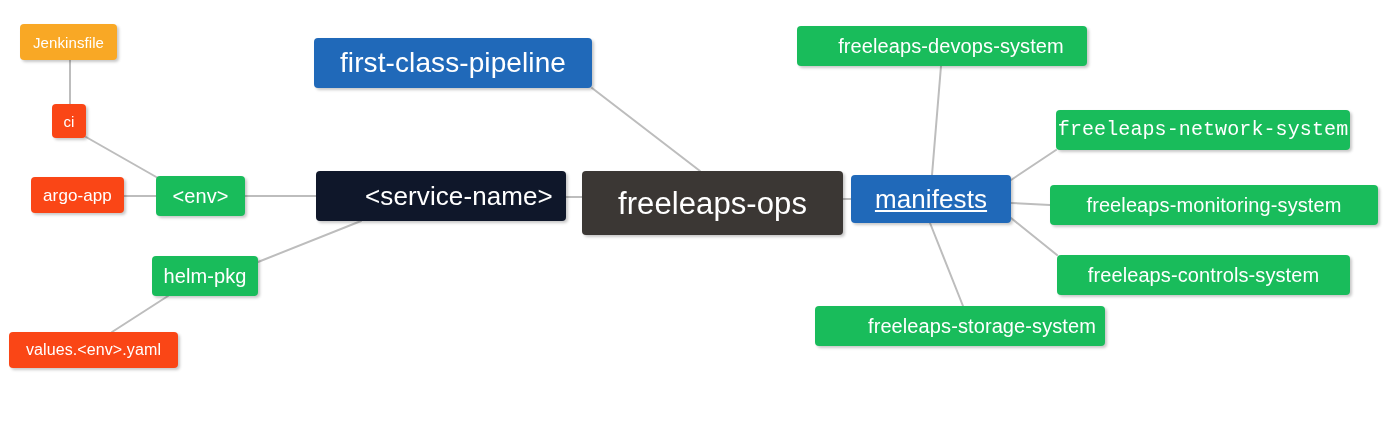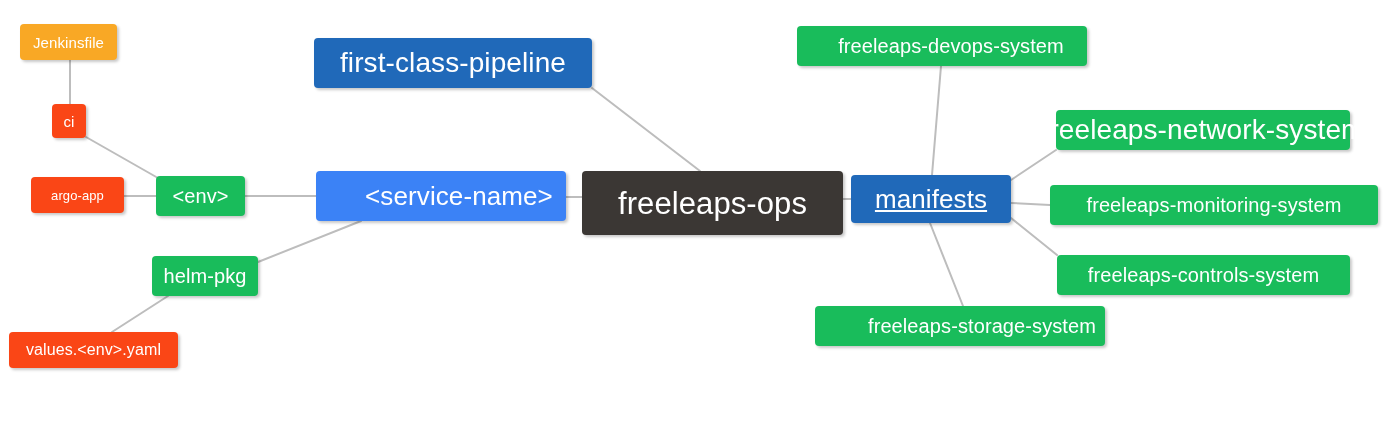--- a/index.html
+++ b/index.html
@@ -63,48 +63,48 @@
       <line x1="1011" y1="218" x2="1057" y2="255" stroke="#bdbdbd" stroke-width="2" stroke-linecap="round"></line>
       <line x1="930" y1="223" x2="963" y2="306" stroke="#bdbdbd" stroke-width="2" stroke-linecap="round"></line>
     </svg>
   <div id="nodes">
       <div class="node" style="left: 20px; top: 24px; width: 97px; height: 36px; background: rgb(249, 168, 37); font-size: 15px;">
         <span class="node-label">Jenkinsfile</span>
       </div>
       <div class="node" style="left: 52px; top: 104px; width: 34px; height: 34px; background: rgb(250, 70, 22); font-size: 15px;">
         <span class="node-label">ci</span>
       </div>
-      <div class="node" style="left: 31px; top: 177px; width: 93px; height: 36px; background: rgb(250, 70, 22); font-size: 13px;">
+      <div class="node" style="left: 31px; top: 177px; width: 93px; height: 36px; background: rgb(250, 70, 22); font-size: 17px;">
         <span class="node-label">argo-app</span>
       </div>
       <div class="node" style="left: 156px; top: 176px; width: 89px; height: 40px; background: rgb(25, 188, 91); font-size: 20px;">
         <span class="node-label">&lt;env&gt;</span>
       </div>
       <div class="node" style="left: 152px; top: 256px; width: 106px; height: 40px; background: rgb(25, 188, 91); font-size: 20px;">
         <span class="node-label">helm-pkg</span>
       </div>
       <div class="node" style="left: 9px; top: 332px; width: 169px; height: 36px; background: rgb(250, 70, 22); font-size: 16px;">
         <span class="node-label">values.&lt;env&gt;.yaml</span>
       </div>
       <div class="node" style="left: 314px; top: 38px; width: 278px; height: 50px; background: rgb(32, 105, 185); font-size: 28px;">
         <span class="node-label">first-class-pipeline</span>
       </div>
-      <div class="node" style="left: 316px; top: 171px; width: 250px; height: 50px; background: #3b82f6; font-size: 26px; padding-left: 36px;">
+      <div class="node" style="left: 316px; top: 171px; width: 250px; height: 50px; background: #0f172a; font-size: 26px; padding-left: 36px;">
         <span class="node-label">&lt;service-name&gt;</span>
       </div>
       <div class="node" style="left: 582px; top: 171px; width: 261px; height: 64px; background: rgb(59, 55, 52); font-size: 31px;">
         <span class="node-label">freeleaps-ops</span>
       </div>
       <div class="node" style="left: 851px; top: 175px; width: 160px; height: 48px; background: rgb(32, 105, 185); font-size: 26px; text-decoration: underline;">
         <span class="node-label">manifests</span>
       </div>
       <div class="node" style="left: 797px; top: 26px; width: 290px; height: 40px; background: rgb(25, 188, 91); font-size: 20px; padding-left: 18px;">
         <span class="node-label">freeleaps-devops-system</span>
       </div>
-      <div class="node" style="left: 1056px; top: 110px; width: 294px; height: 40px; background: rgb(25, 188, 91); font-size: 28px;">
+      <div class="node" style="left: 1056px; top: 110px; width: 294px; height: 40px; background: rgb(25, 188, 91); font-size: 20px; font-family: Liberation Mono, monospace;">
         <span class="node-label">freeleaps-network-system</span>
       </div>
       <div class="node" style="left: 1050px; top: 185px; width: 328px; height: 40px; background: rgb(25, 188, 91); font-size: 20px;">
         <span class="node-label">freeleaps-monitoring-system</span>
       </div>
       <div class="node" style="left: 1057px; top: 255px; width: 293px; height: 40px; background: rgb(25, 188, 91); font-size: 20px;">
         <span class="node-label">freeleaps-controls-system</span>
       </div>
       <div class="node" style="left: 815px; top: 306px; width: 290px; height: 40px; background: rgb(25, 188, 91); font-size: 20px; padding-left: 44px;">
         <span class="node-label">freeleaps-storage-system</span>

